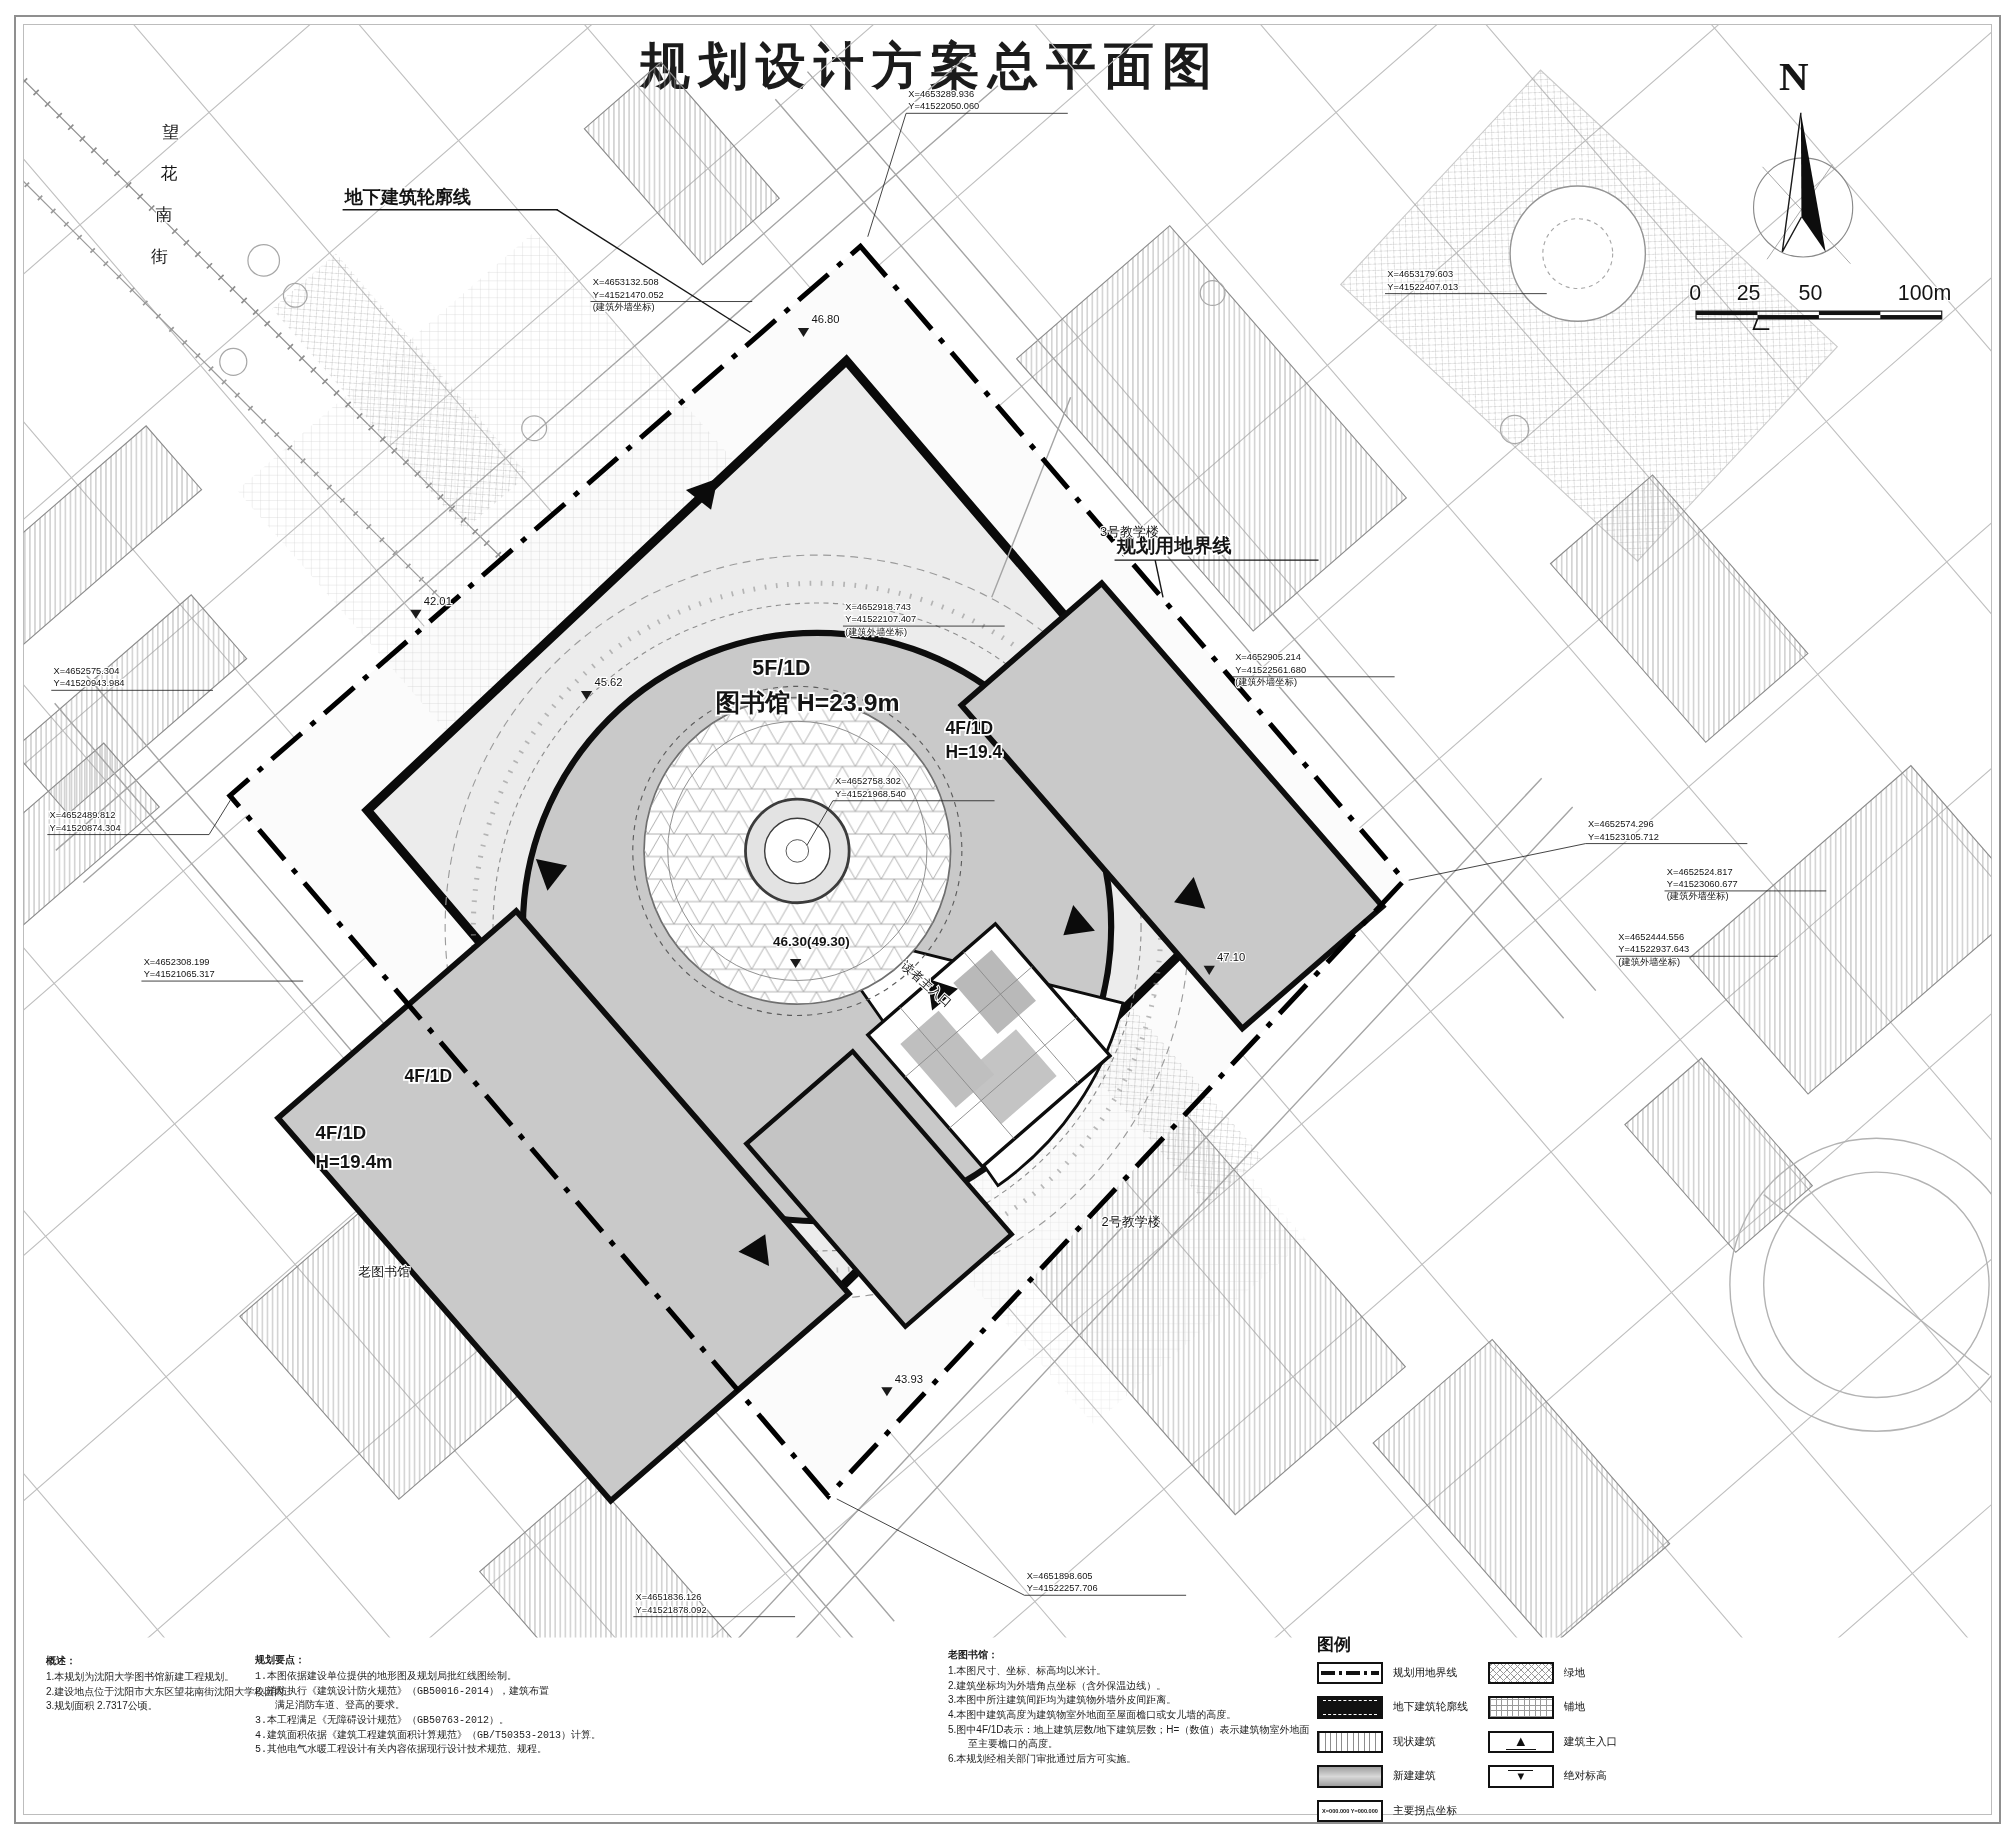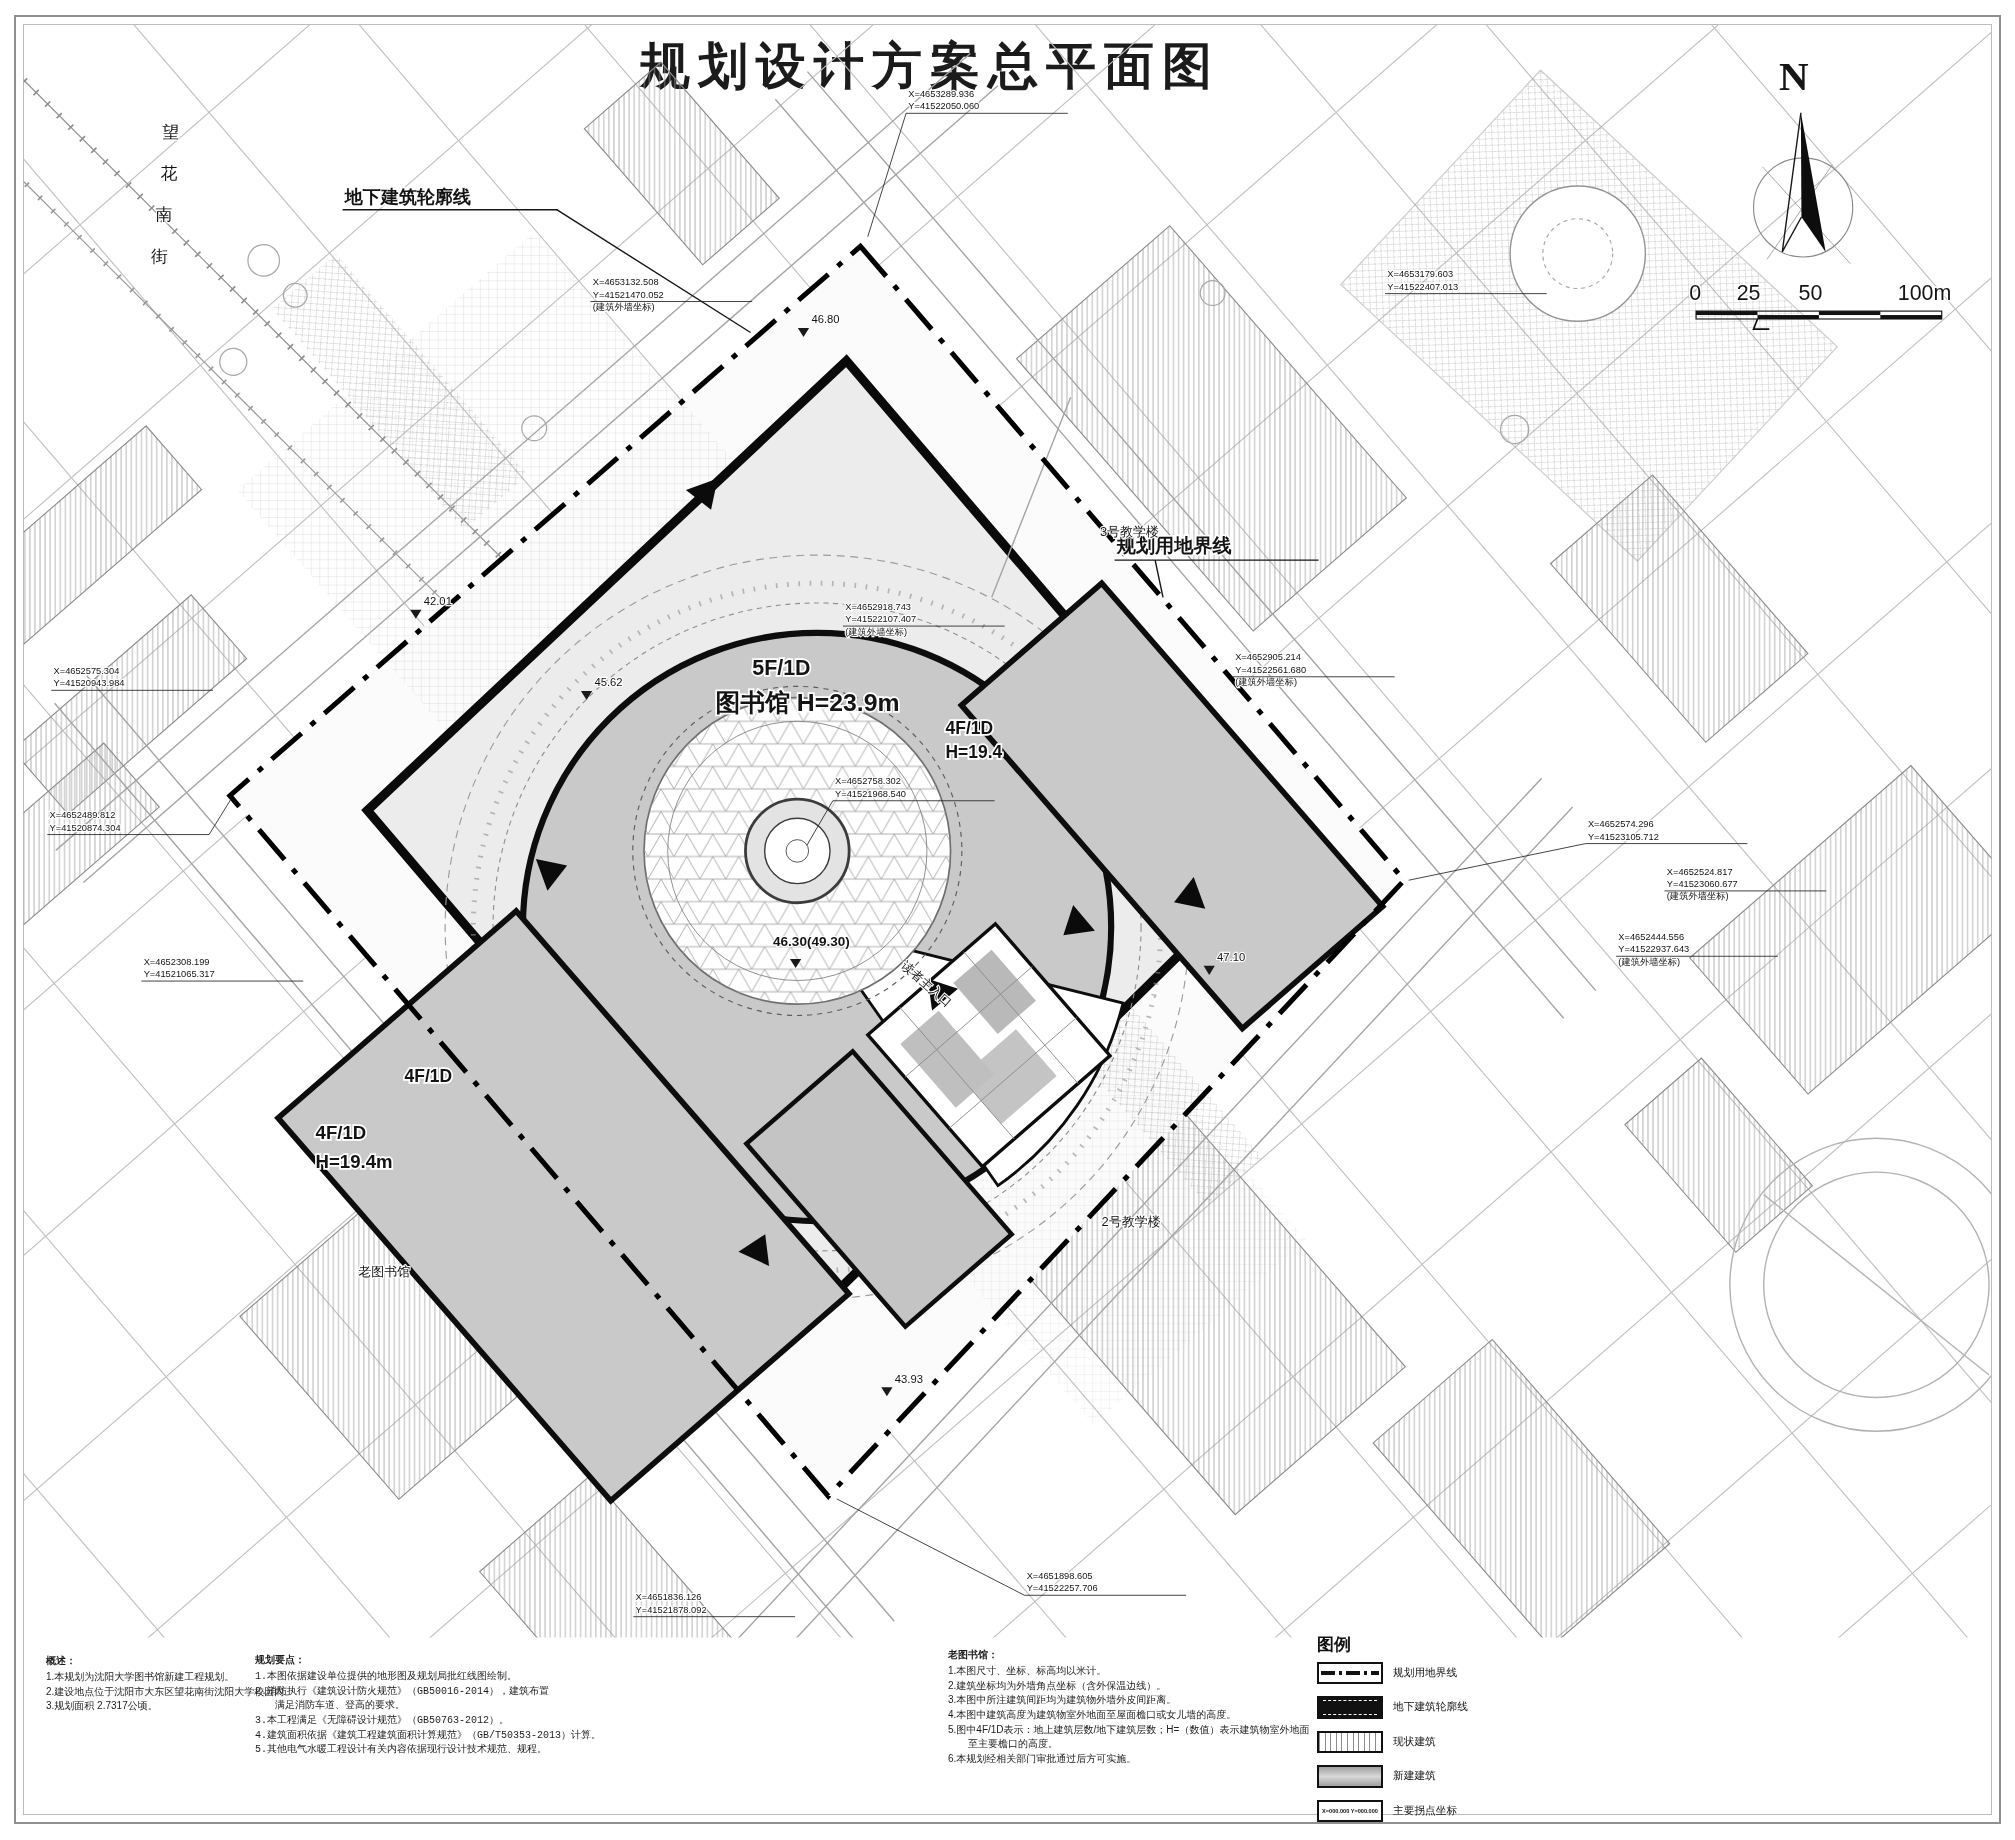--- a/index.html
+++ b/index.html
@@ -402,16 +402,38 @@
           <div class="sw sw-gray"></div>
           <span class="lglab">新建建筑</span>
         </div>
         <div class="lgrow">
           <div class="sw sw-coords">
             <span>X=000.000 Y=000.000</span>
           </div>
           <span class="lglab">主要拐点坐标</span>
         </div>
       </div>
+      <div class="lgcol">
+        <div class="lgrow">
+          <div class="sw sw-green"></div>
+          <span class="lglab">绿地</span>
+        </div>
+        <div class="lgrow">
+          <div class="sw sw-grid"></div>
+          <span class="lglab">铺地</span>
+        </div>
+        <div class="lgrow">
+          <div class="sw sw-entry">
+              <i>▲</i>
+            </div>
+          <span class="lglab">建筑主入口</span>
+        </div>
+        <div class="lgrow">
+          <div class="sw sw-elev">
+              <i>▼</i>
+            </div>
+          <span class="lglab">绝对标高</span>
+        </div>
+      </div>
     </div>
   </div>
 </div>
 
 
 </body></html>

